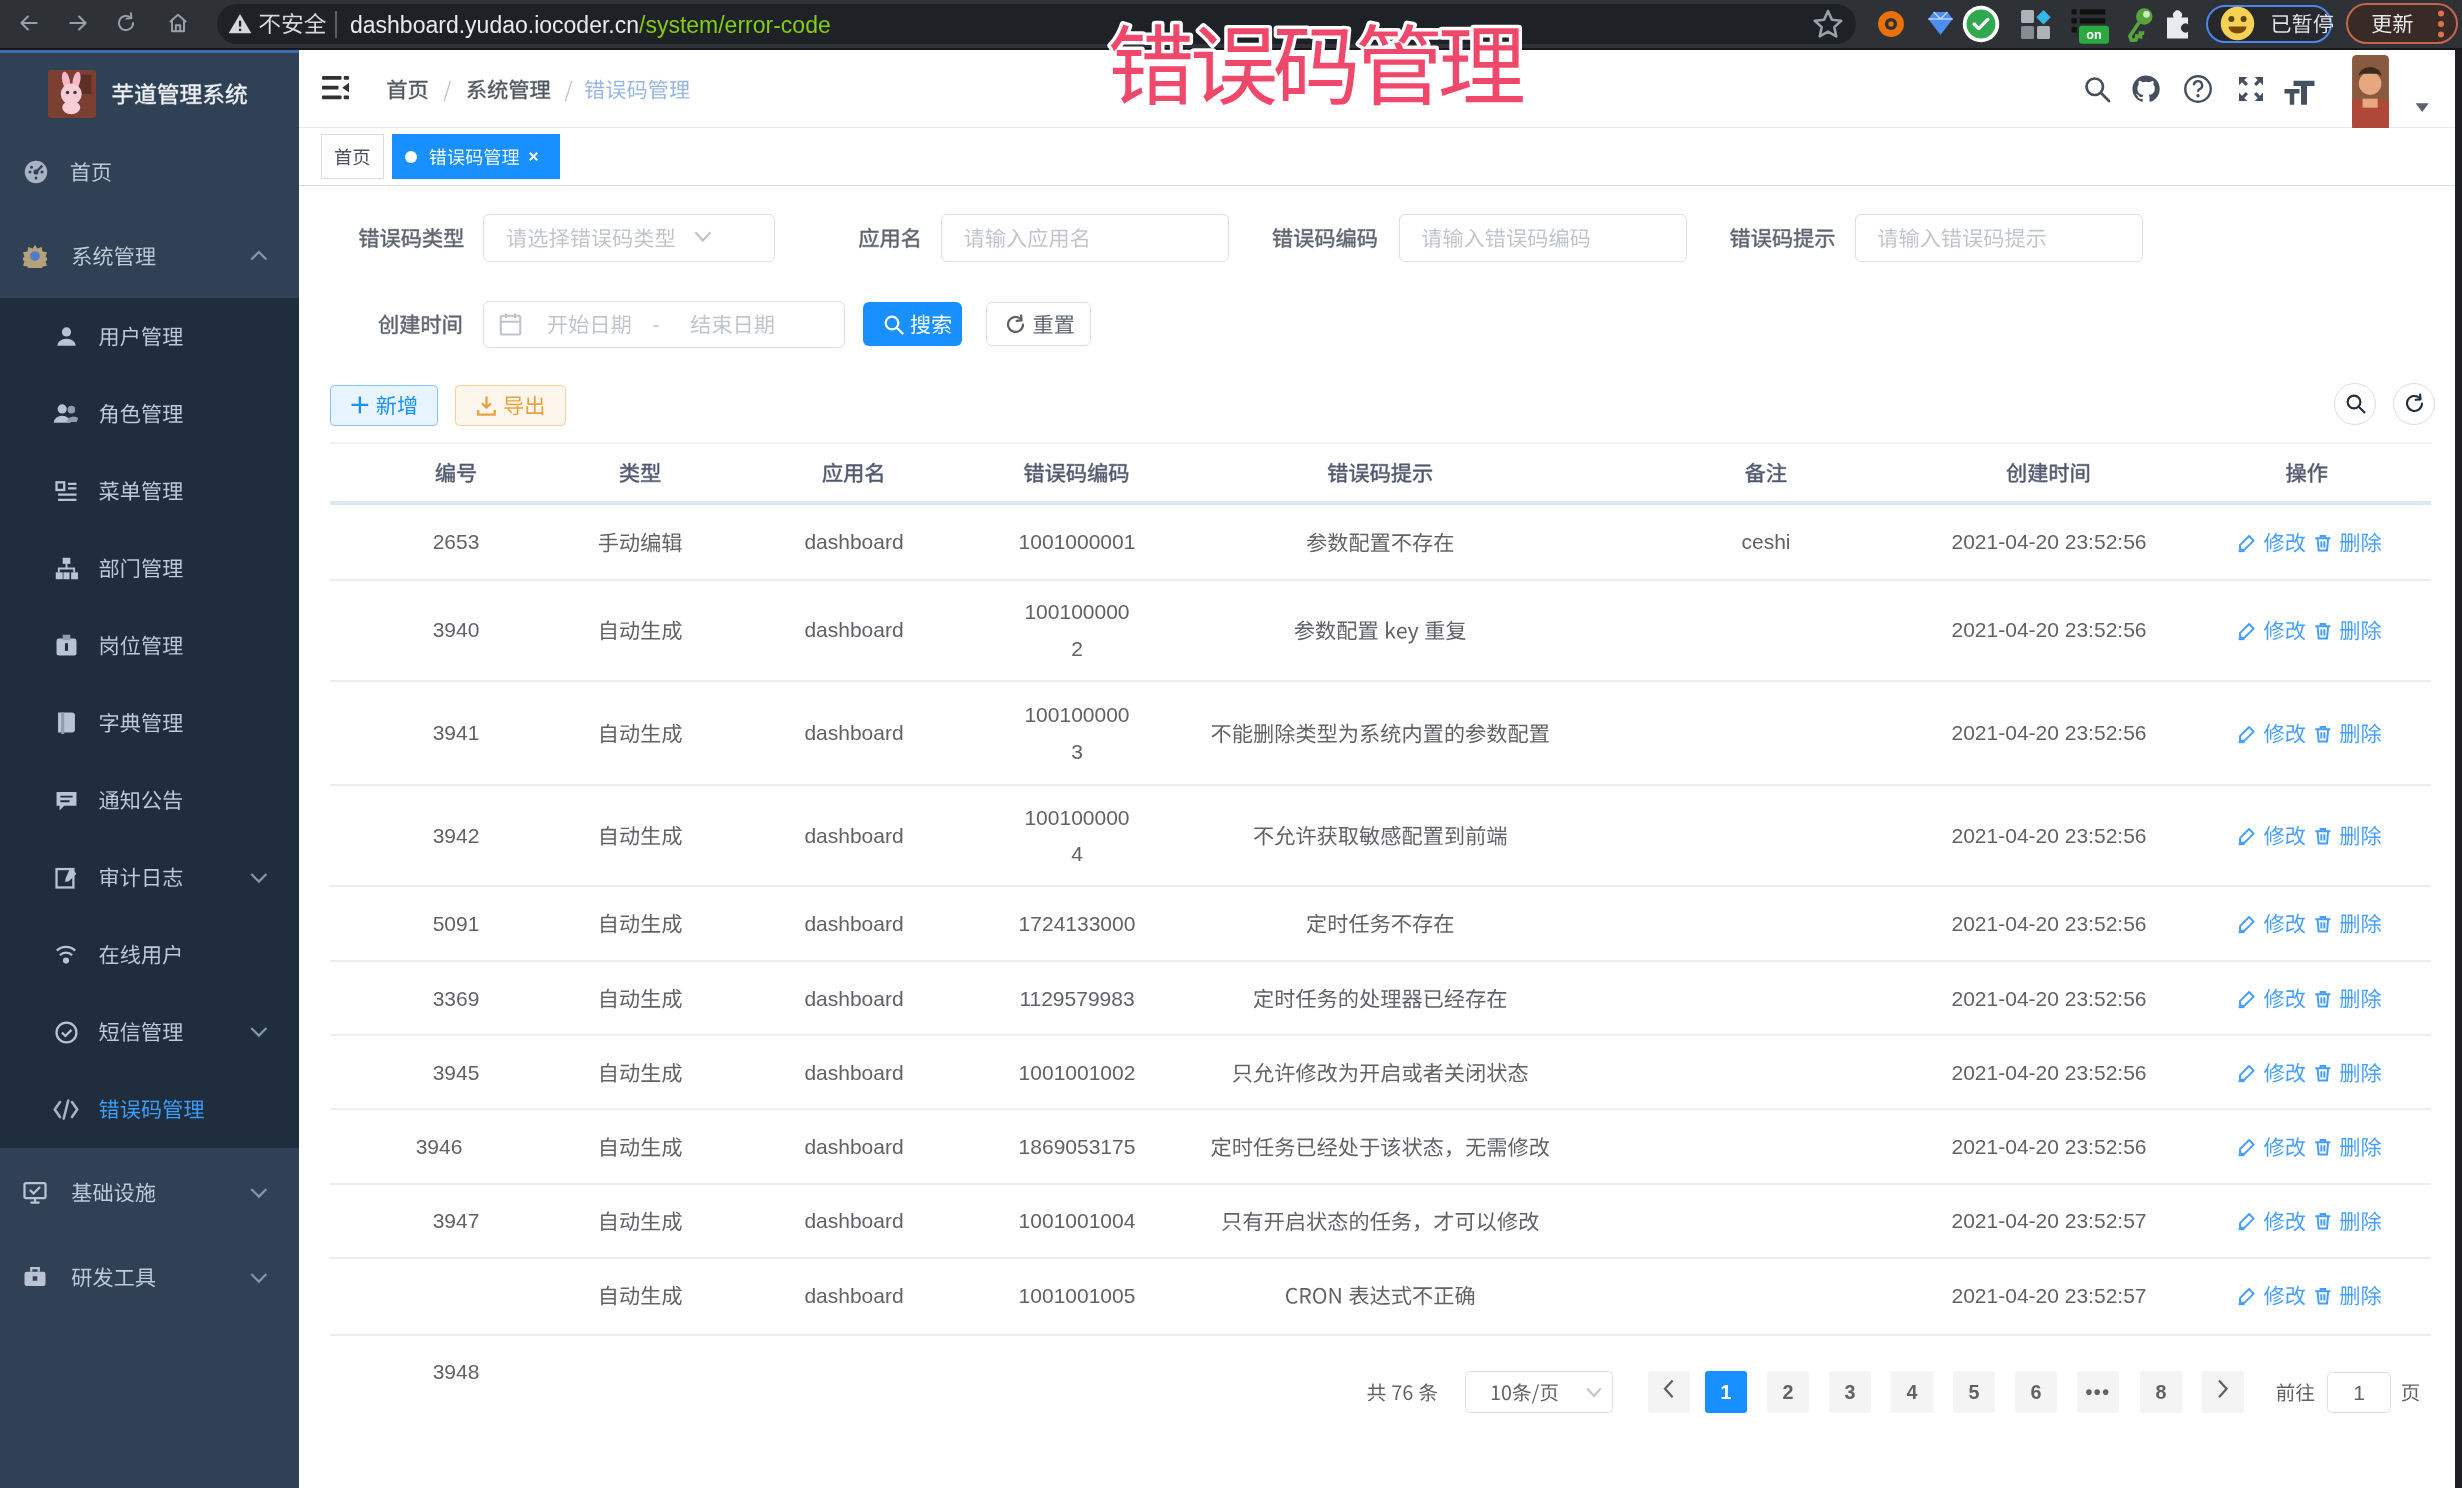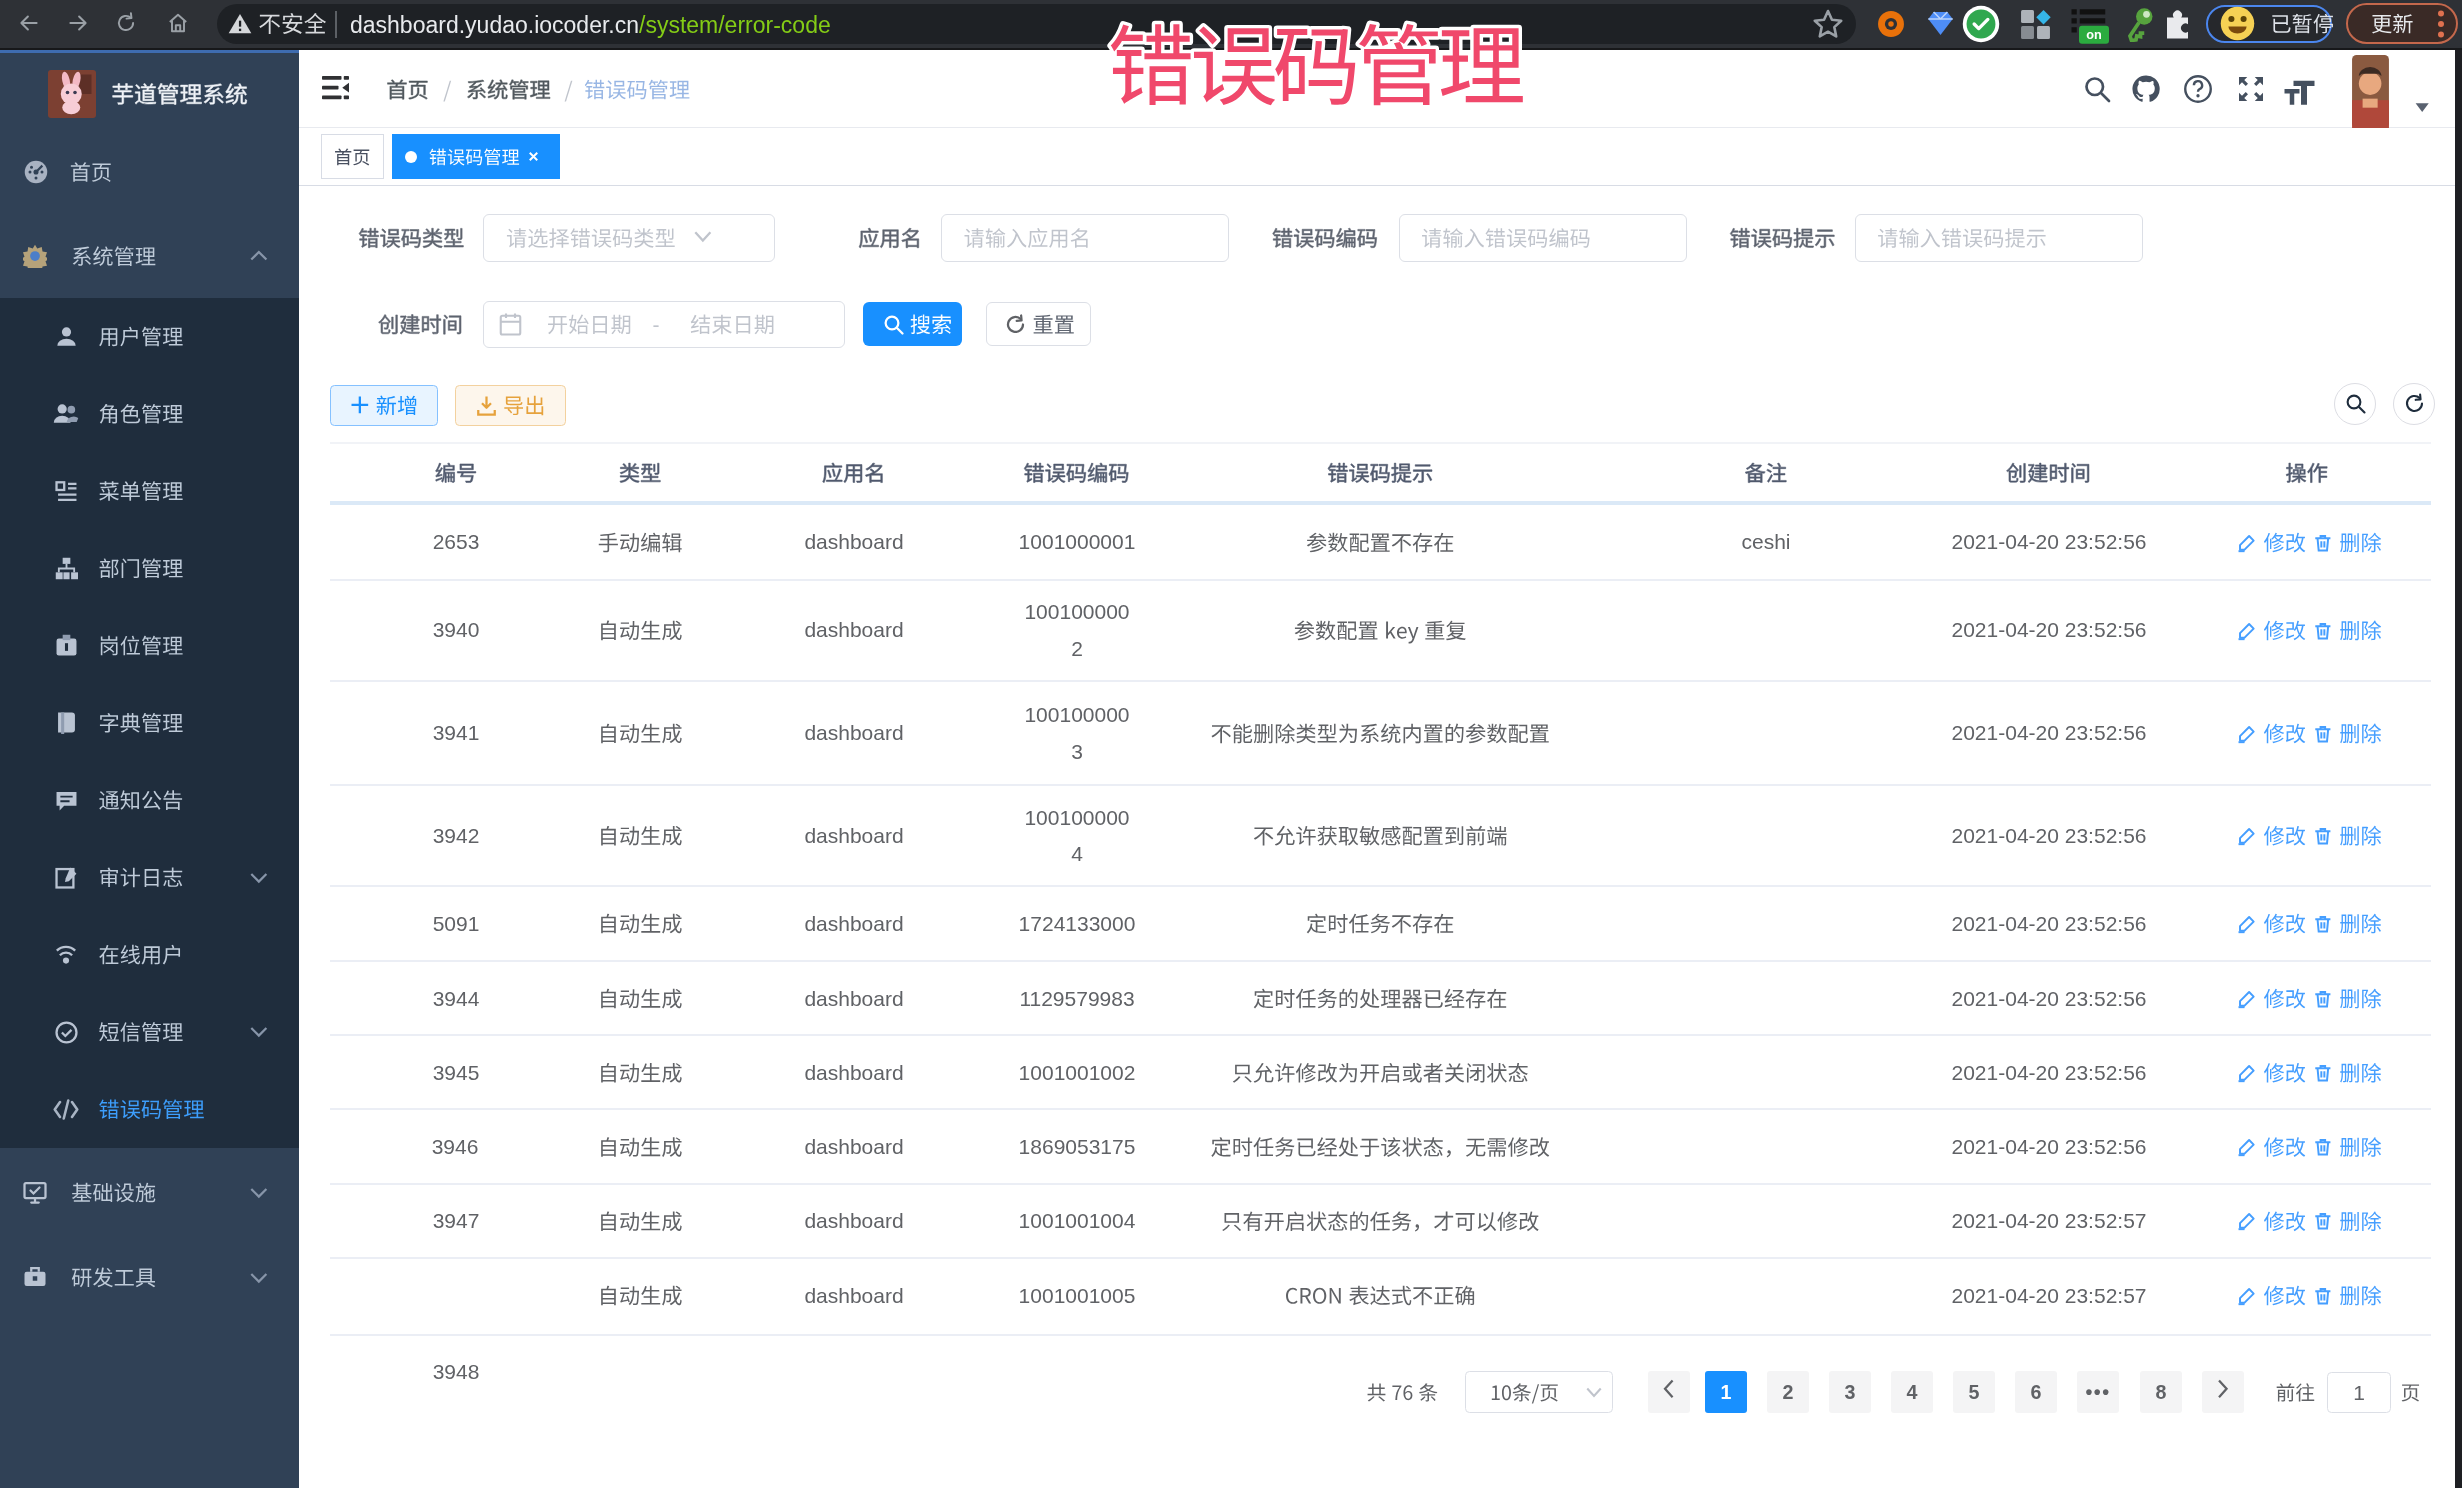--- a/index.html
+++ b/index.html
@@ -345,29 +345,29 @@
 <div class="latin" style="left:2049px;top:733px">2021-04-20 23:52:56</div>
 <div class="latin" style="left:456px;top:836px">3942</div>
 <div class="latin" style="left:854px;top:836px">dashboard</div>
 <div class="latin" style="left:1077px;top:818px">100100000</div>
 <div class="latin" style="left:1077px;top:854px">4</div>
 <div class="latin" style="left:2049px;top:836px">2021-04-20 23:52:56</div>
 <div class="latin" style="left:456px;top:924px">5091</div>
 <div class="latin" style="left:854px;top:924px">dashboard</div>
 <div class="latin" style="left:1077px;top:924px">1724133000</div>
 <div class="latin" style="left:2049px;top:924px">2021-04-20 23:52:56</div>
-<div class="latin" style="left:456px;top:999px">3944</div>
+<div class="latin" style="left:456px;top:999px">3369</div>
 <div class="latin" style="left:854px;top:999px">dashboard</div>
 <div class="latin" style="left:1077px;top:999px">1129579983</div>
 <div class="latin" style="left:2049px;top:999px">2021-04-20 23:52:56</div>
 <div class="latin" style="left:456px;top:1073px">3945</div>
 <div class="latin" style="left:854px;top:1073px">dashboard</div>
 <div class="latin" style="left:1077px;top:1073px">1001001002</div>
 <div class="latin" style="left:2049px;top:1073px">2021-04-20 23:52:56</div>
-<div class="latin" style="left:455px;top:1147px">3946</div>
+<div class="latin" style="left:439px;top:1147px">3946</div>
 <div class="latin" style="left:854px;top:1147px">dashboard</div>
 <div class="latin" style="left:1077px;top:1147px">1869053175</div>
 <div class="latin" style="left:2049px;top:1147px">2021-04-20 23:52:56</div>
 <div class="latin" style="left:456px;top:1221px">3947</div>
 <div class="latin" style="left:854px;top:1221px">dashboard</div>
 <div class="latin" style="left:1077px;top:1221px">1001001004</div>
 <div class="latin" style="left:2049px;top:1221px">2021-04-20 23:52:57</div>
 <div class="latin" style="left:456px;top:1372px">3948</div>
 <div class="latin" style="left:854px;top:1296px">dashboard</div>
 <div class="latin" style="left:1077px;top:1296px">1001001005</div>

